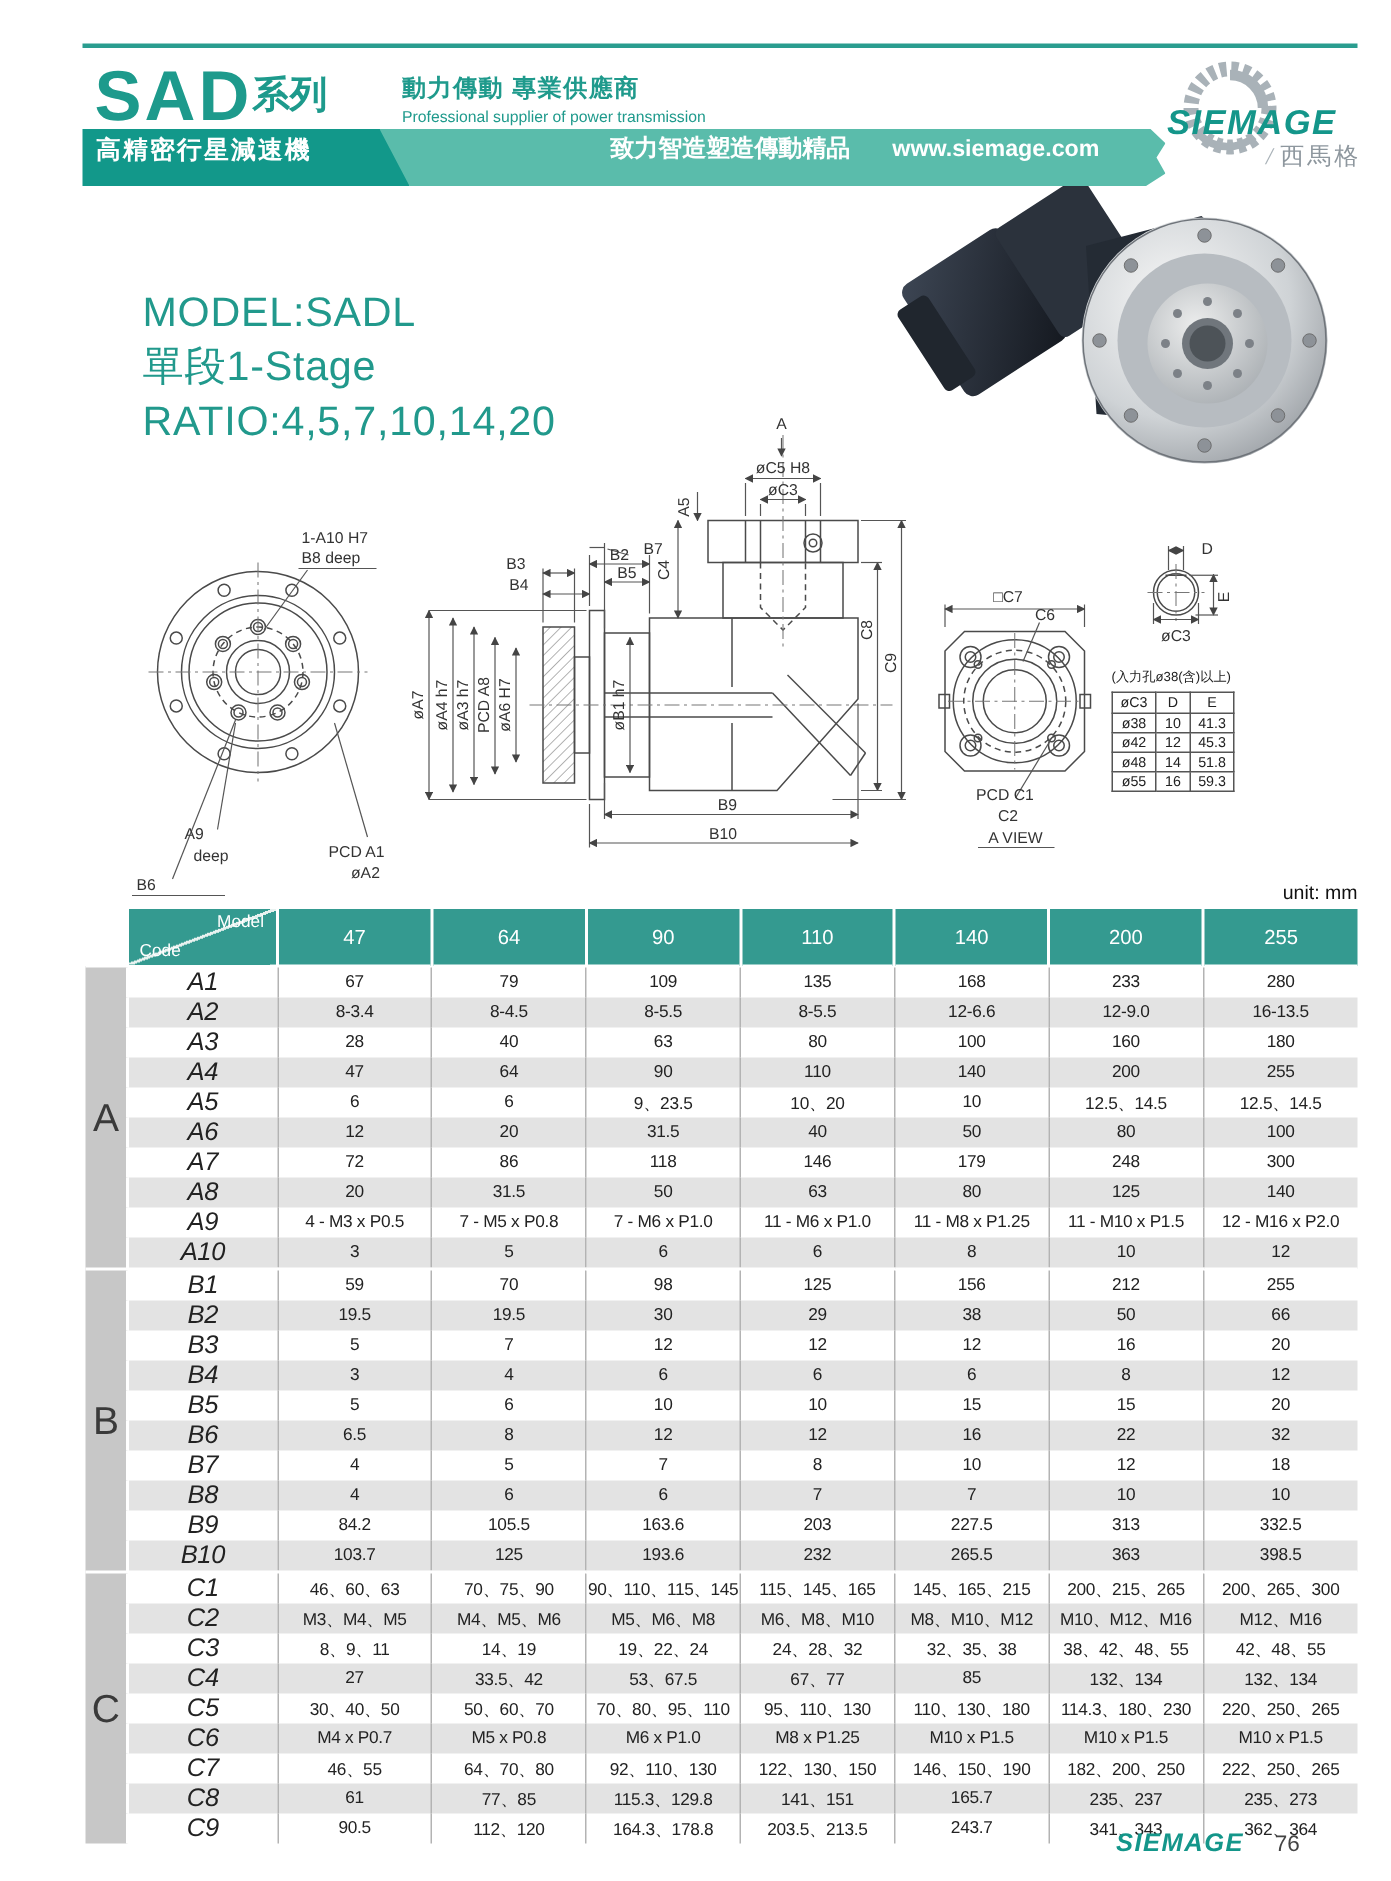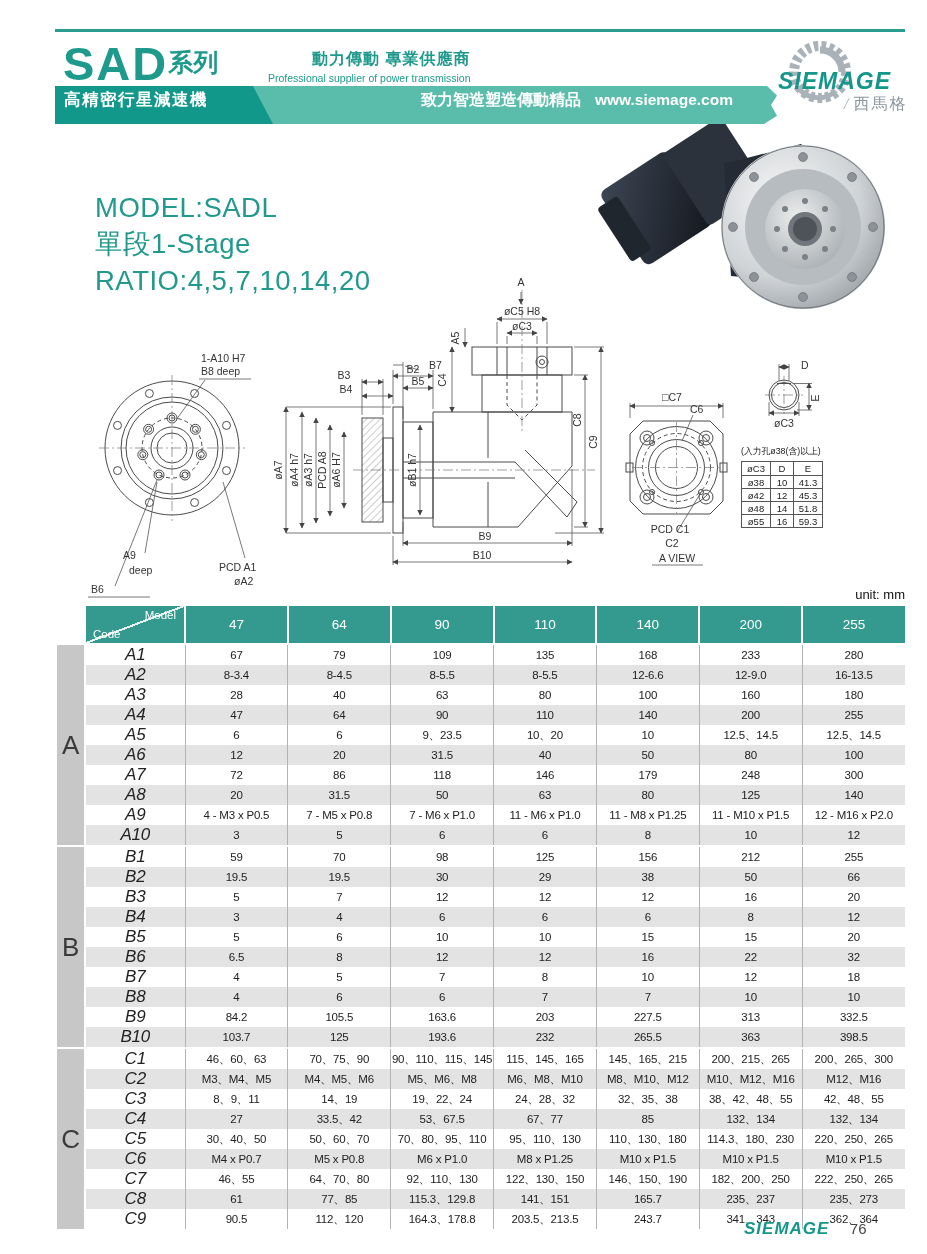--- a/index.html
+++ b/index.html
@@ -5,32 +5,32 @@
   * { margin:0; padding:0; box-sizing:border-box; }
   html,body { width:927px; height:1254px; background:#fff; overflow:hidden;
               font-family:"Liberation Sans",sans-serif; color:#222; }
   .abs { position:absolute; }
 
   
   .top-rule { left:55px; top:29px; width:850px; height:3px; background:#2a9d8f; }
   .sad-title { left:63px; top:36px; color:#1d9a8c; font-weight:bold; white-space:nowrap; }
   .sad-main { font-size:47px; letter-spacing:2px; }
   .sad-suffix { font-size:25px; vertical-align:9px; }
-  .tagline { left:268px; top:49px; color:#1f9a8c;text-align:right; }
+  .tagline { left:268px; top:49px; color:#1f9a8c; }
   .tagline-zh { font-size:16px; font-weight:bold; letter-spacing:1px; }
   .tagline-en { font-size:10.5px; margin-top:2px; }
   .banner { left:55px; top:86px; width:722px; height:38px; }
   .banner-left { position:absolute; left:0; top:0; width:218px; height:100%; background:#12988a; }
   .banner-left-text { line-height:27px; padding-left:9px; color:#fff; font-weight:bold;
                       font-family:"Liberation Serif",serif; font-size:16.5px; letter-spacing:1.5px; }
   .banner-right { position:absolute; left:198px; right:0; top:0; height:100%; background:#5abcab;
       clip-path: polygon(20px 100%, 0 0, calc(100% - 10px) 0, 100% 25%, calc(100% - 6px) 50%, 100% 78%, calc(100% - 13px) 100%); }
   .banner-right-text { position:absolute; right:44px; top:0; line-height:27px; color:#fff;
                        font-weight:bold; font-size:16px; white-space:nowrap; }
-  .banner-url { margin-left:14px; font-size:15.5px; }
+  .banner-url { margin-left:28px; font-size:15.5px; }
   .logo { left:752px; top:34px; width:156px; height:84px; }
   .logo-gear { position:absolute; left:20px; top:0; }
   .logo-text { position:absolute; left:26px; top:34px; font-style:italic; font-weight:bold;
                font-size:23px; color:#14968a; letter-spacing:1px; }
   .logo-zh { position:absolute; left:92px; top:60px; color:#8e979e; font-size:16px;
              font-family:"Liberation Serif",serif; letter-spacing:2px;text-align:right; }
   .logo-zh::before { content:"/"; color:#a9b2b8; font-style:italic; margin-right:3px; }
 
   
   .model-block { left:95px; top:146px; color:#21998c; font-size:27.5px; line-height:1.32;

